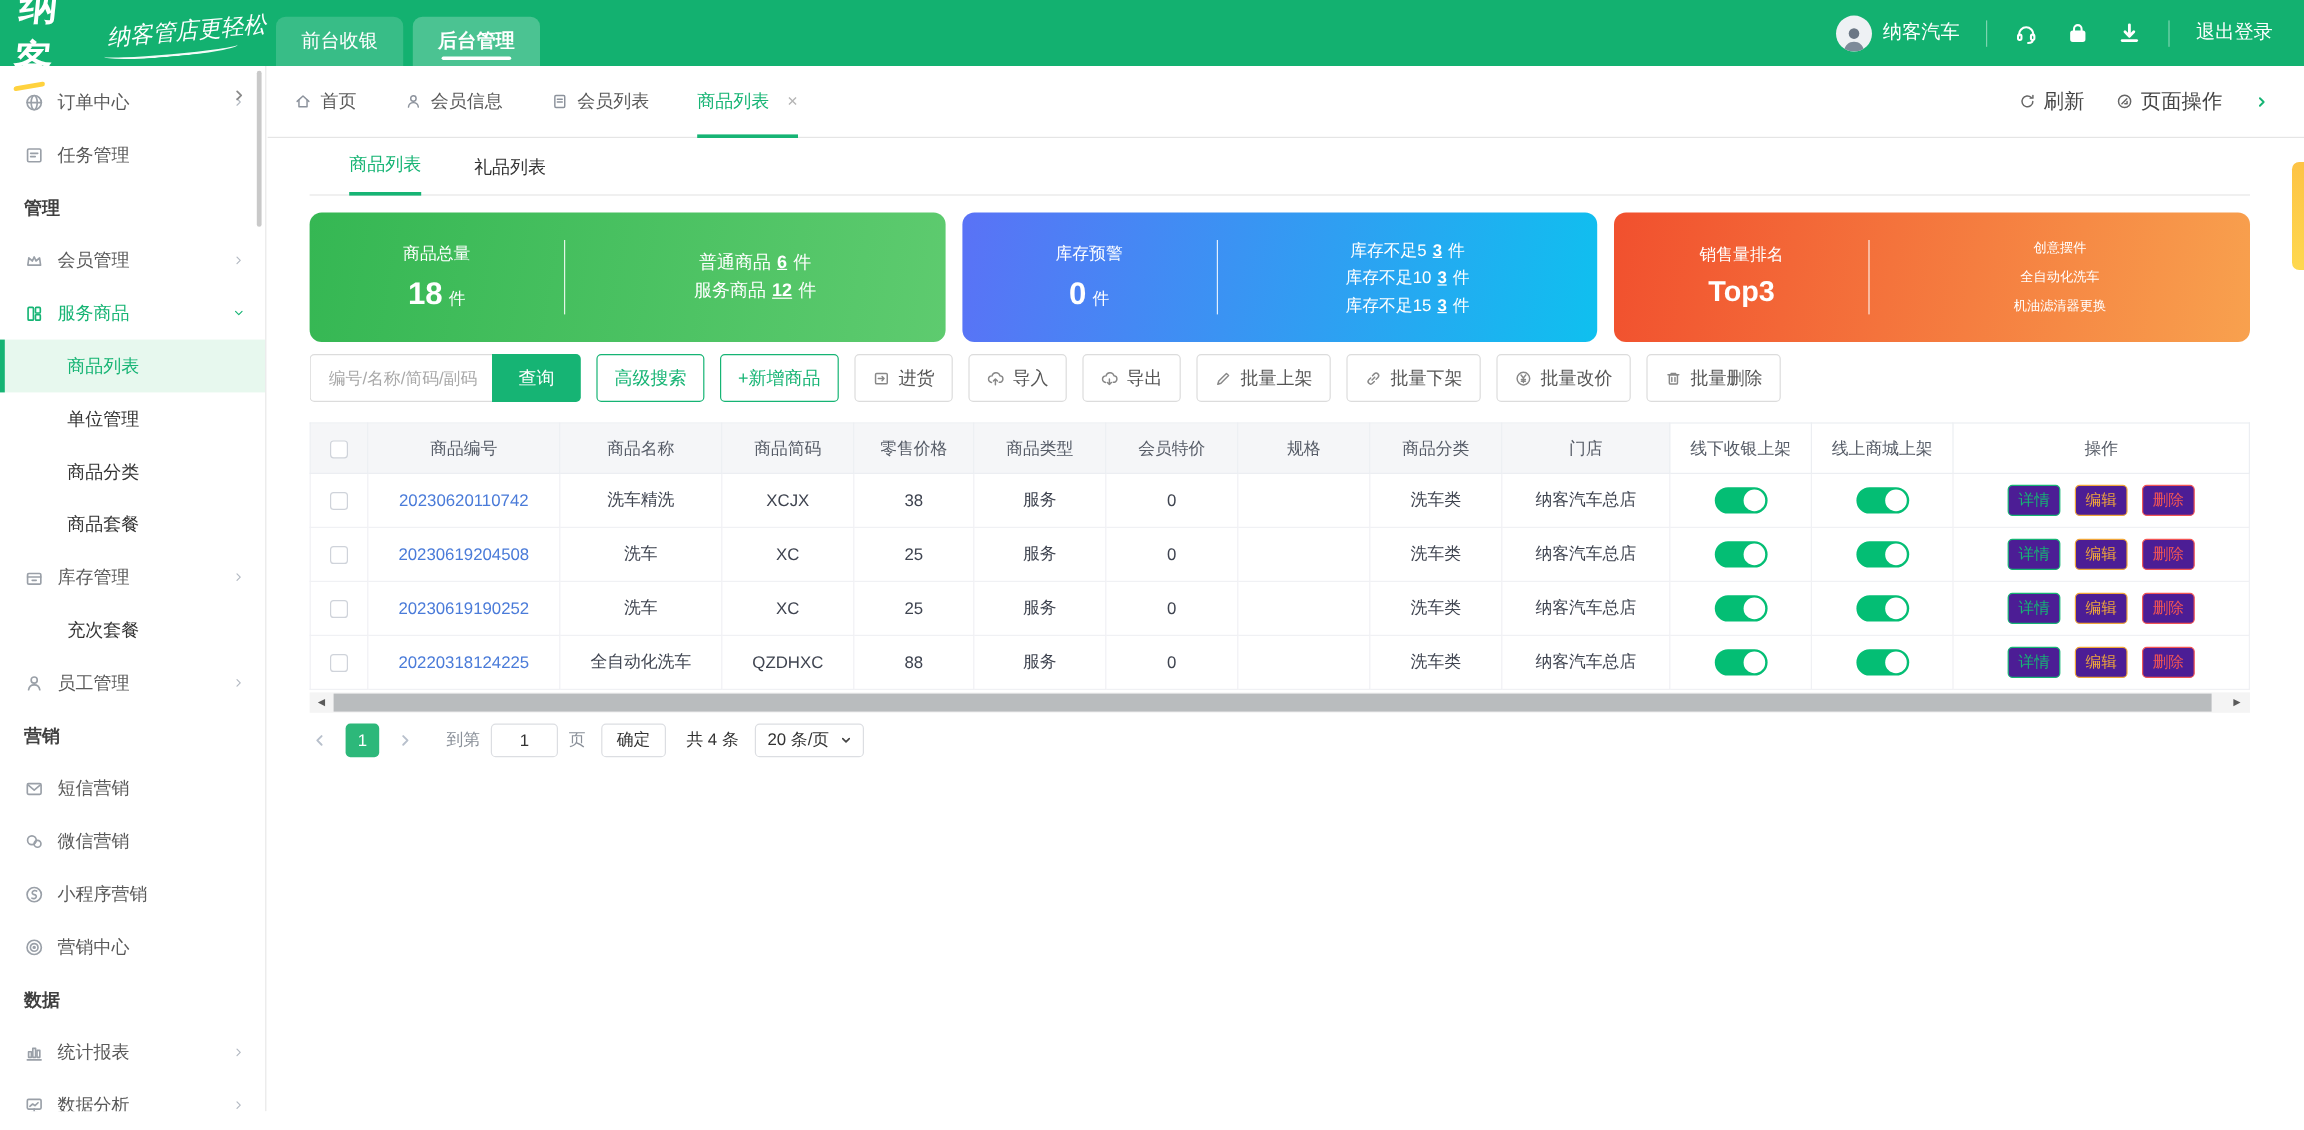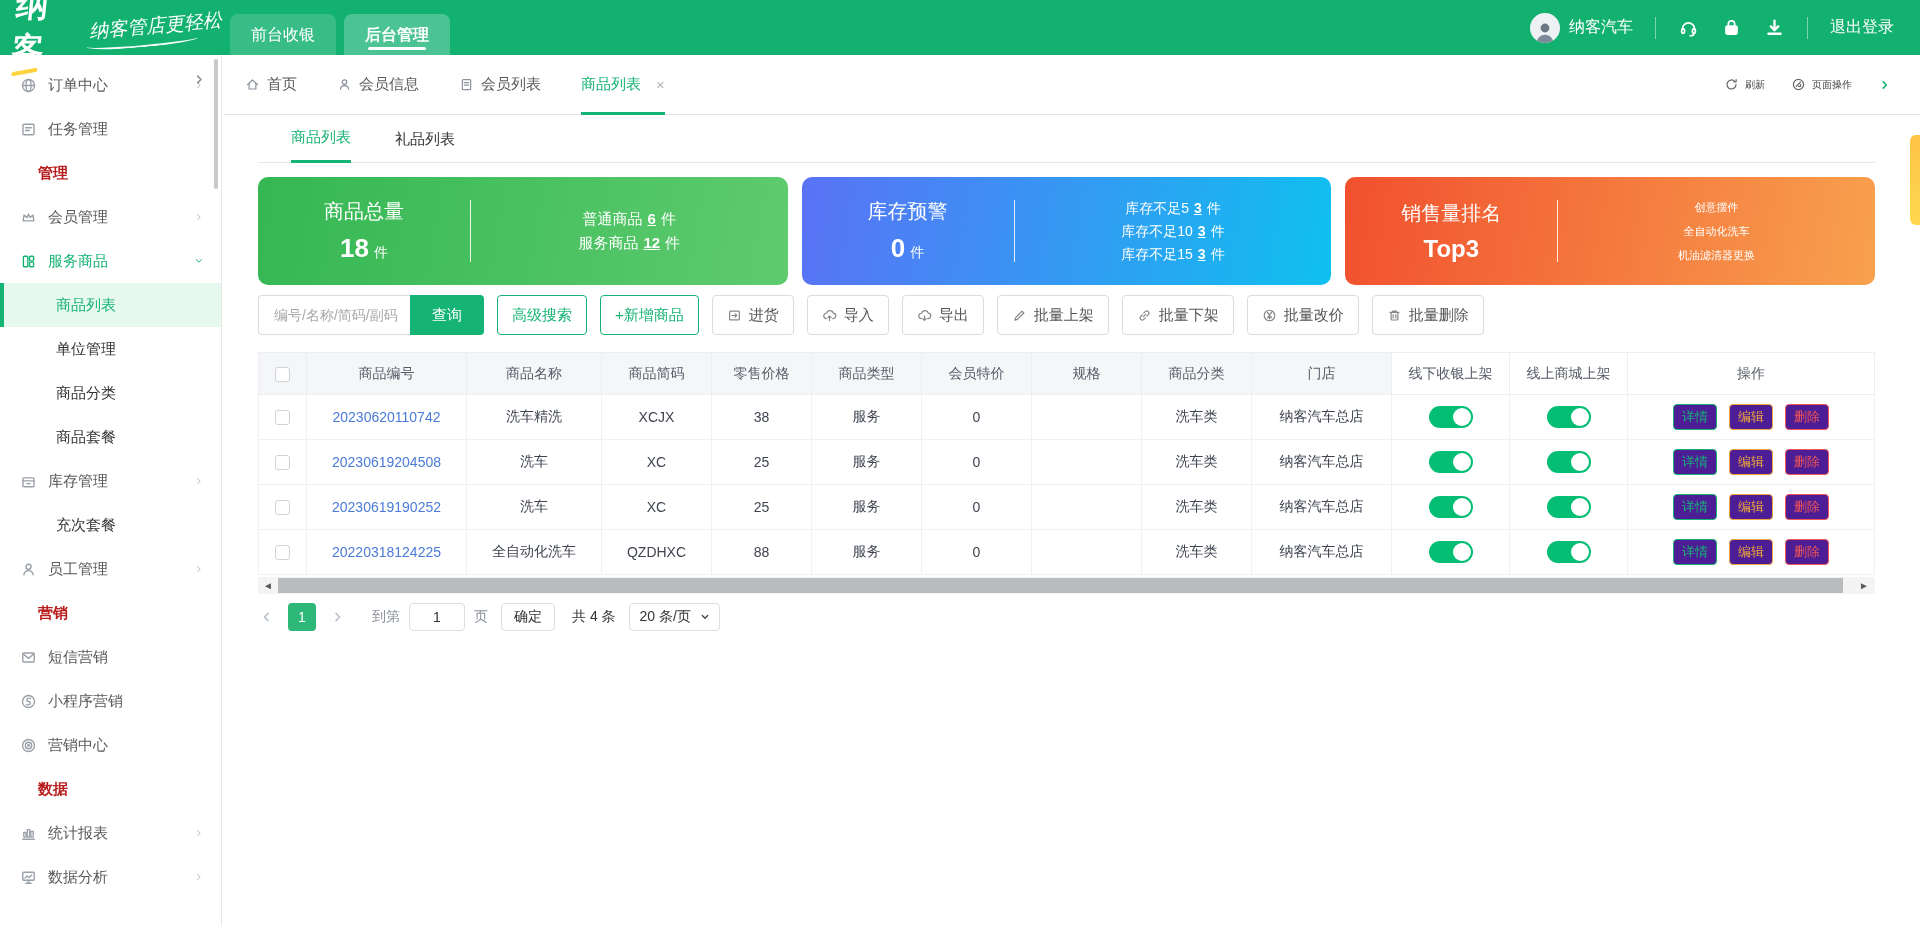--- a/index.html
+++ b/index.html
@@ -34,59 +34,59 @@
   .tb-logout { font-size:16px; cursor:pointer; }
 
   
   .sidebar { position:absolute; left:0; top:55px; width:222px; bottom:16px; background:#fff;
     border-right:1px solid #e8e8e8; padding-top:8px; overflow:hidden; z-index:20; }
   .sb-thumb { position:absolute; right:3px; top:4px; width:4px; height:130px; background:#c9c9c9; border-radius:2px; }
   .s-item { height:44px; display:flex; align-items:center; gap:11px; padding-left:20px;
     font-size:15px; color:#595959; cursor:pointer; position:relative; }
   .s-item .s-ic { color:#9aa0a8; flex:0 0 auto; }
   .s-item .chev { margin-left:auto; margin-right:16px; color:#b3b9c2; }
-  .s-section { height:44px; display:flex; align-items:center; padding-left:38px;
-    font-size:15px; font-weight:bold; color:#b91c1c;text-align:right; }
+  .s-section { height:44px; display:flex; align-items:center; padding-left:20px;
+    font-size:15px; font-weight:bold; color:#404040;text-align:right; }
   .s-item.active-parent { color:#16b474; }
   .s-item.active-parent .s-ic { color:#16b474; }
   .s-item.active-parent .chev { color:#16b474; transform:rotate(90deg); }
   .s-sub { padding-left:56px; color:#333; }
   .s-sub.active { background:#e7f8ee; border-left:4px solid #16b474; padding-left:52px;
     color:#16b474; }
   .expand-chev { position:absolute; left:192px; top:72px; color:#8a8a8a; z-index:40; cursor:pointer; }
 
   
   .main { position:absolute; left:223px; top:55px; right:0; bottom:0; background:#fff; }
   .crumbbar { height:60px; border-bottom:1px solid #e5e5e5; display:flex; align-items:center;
     padding:0 28px 0 22px; }
   .crumb { height:100%; display:flex; align-items:center; gap:7px; margin-right:40px;
     font-size:15px; color:#595959; cursor:pointer; }
   .crumb .c-ic { color:#8c929c; }
   .crumb.active { color:#16b474; border-bottom:3px solid #16b474; margin-bottom:-2px; }
   .crumb .close-x { color:#b5b5b5; font-size:15px; margin-left:8px; }
-  .crumb-right { margin-left:auto; display:flex; align-items:center; gap:26px; font-size:10px; color:#454545; }
+  .crumb-right { margin-left:auto; display:flex; align-items:center; gap:26px; font-size:17px; color:#454545; }
   .cr-item { display:flex; align-items:center; gap:6px; cursor:pointer; }
   .cr-item .c-ic { color:#666; }
 
   .content { padding:0 45px 0 35px; }
 
   
   .inner-tabs { height:48px; border-bottom:1px solid #e7e7e7; display:flex; gap:44px;
     padding-left:33px; align-items:flex-end; }
   .itab { padding-bottom:13px; font-size:15px; color:#333; cursor:pointer; }
   .itab.active { color:#16b474; border-bottom:3px solid #16b474; margin-bottom:-1px; }
 
   
   .cards { margin-top:14px; display:flex; gap:14px; }
   .card { flex:1 1 0; height:108px; border-radius:10px; color:#fff; display:flex; align-items:center; }
   .card-green  { background:linear-gradient(100deg,#35b753,#5ecb6f); }
   .card-blue   { background:linear-gradient(100deg,#5a72f6,#0fc0ef); }
   .card-orange { background:linear-gradient(100deg,#f1502e,#f8a14e); }
   .card-left { width:40%; text-align:center; }
-  .card-title { font-size:20px; }
+  .card-title { font-size:14px; }
   .card-value { margin-top:8px; font-size:26px; font-weight:bold; }
   .card-unit { font-size:14px; font-weight:normal; margin-left:5px; }
   .card-div { width:1px; height:62px; background:rgba(255,255,255,.85); }
   .card-right { flex:1; text-align:center; font-size:15px; line-height:24px; }
   .card-num { font-weight:bold; text-decoration:underline; padding:0 5px; }
 
   
   .toolbar { margin-top:10px; display:flex; gap:13px; height:40px; }
   .search-wrap { display:flex; }
   .search-box { width:152px; height:40px; border:1px solid #dcdcdc; border-right:none;
@@ -258,20 +258,27 @@
         <path d="M6 4.4 9.6 8 6 11.6"></path>
       </svg>
   </div>
   <div class="s-section">营销</div>
   <div class="s-item">
     <svg class="ic s-ic" width="17" height="17" viewBox="0 0 16 16">
       <rect x="2.6" y="3.8" width="10.8" height="8.4" rx="1"></rect>
         <path d="M3.4 5 8 8.8 12.6 5"></path>
     </svg>
     <span>短信营销</span>
+  </div>
+  <div class="s-item">
+    <svg class="ic s-ic" width="17" height="17" viewBox="0 0 16 16">
+      <circle cx="6.2" cy="6.8" r="3.4"></circle>
+        <circle cx="10.6" cy="9.6" r="2.7"></circle>
+    </svg>
+    <span>微信营销</span>
   </div>
   <div class="s-item">
     <svg class="ic s-ic" width="17" height="17" viewBox="0 0 16 16">
       <circle cx="8" cy="8" r="5.6"></circle>
       <path d="M9.9 5.2c-1.1-.7-2.8-.5-3.3.7-.5 1.1.3 2 1.4 2.1 1.2.1 2 1 1.5 2.1-.5 1.2-2.2 1.4-3.3.7"></path>
     </svg>
     <span>小程序营销</span>
   </div>
   <div class="s-item">
     <svg class="ic s-ic" width="17" height="17" viewBox="0 0 16 16">

